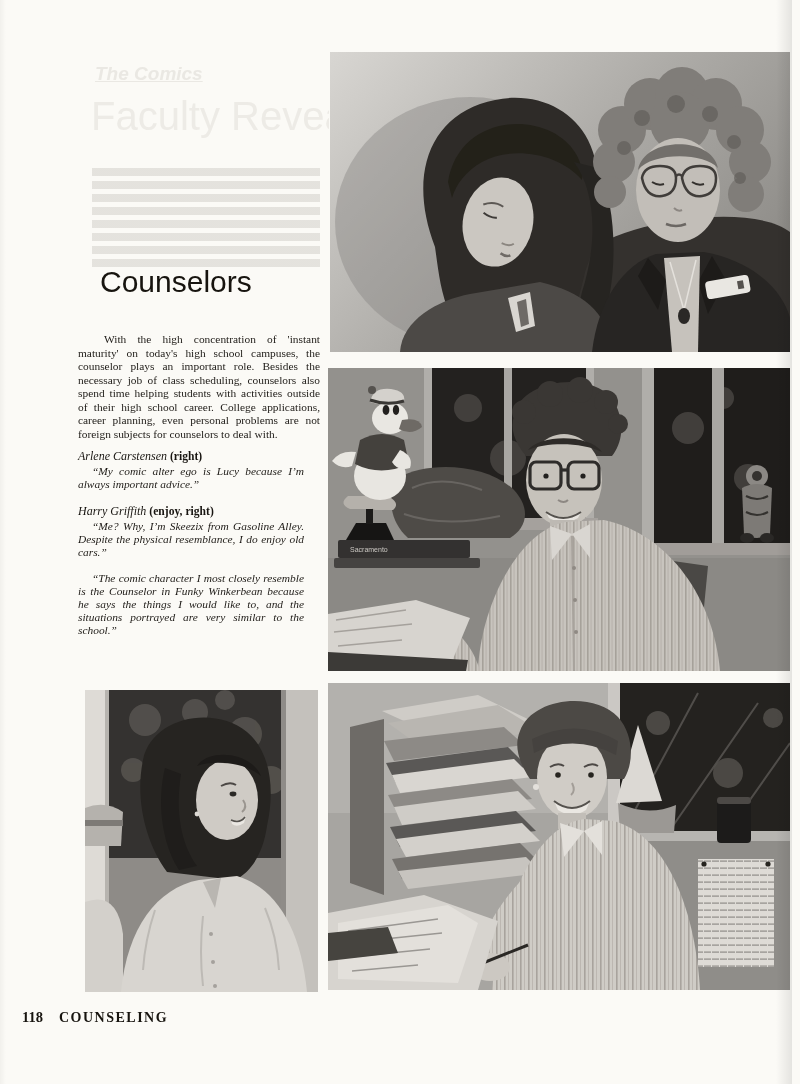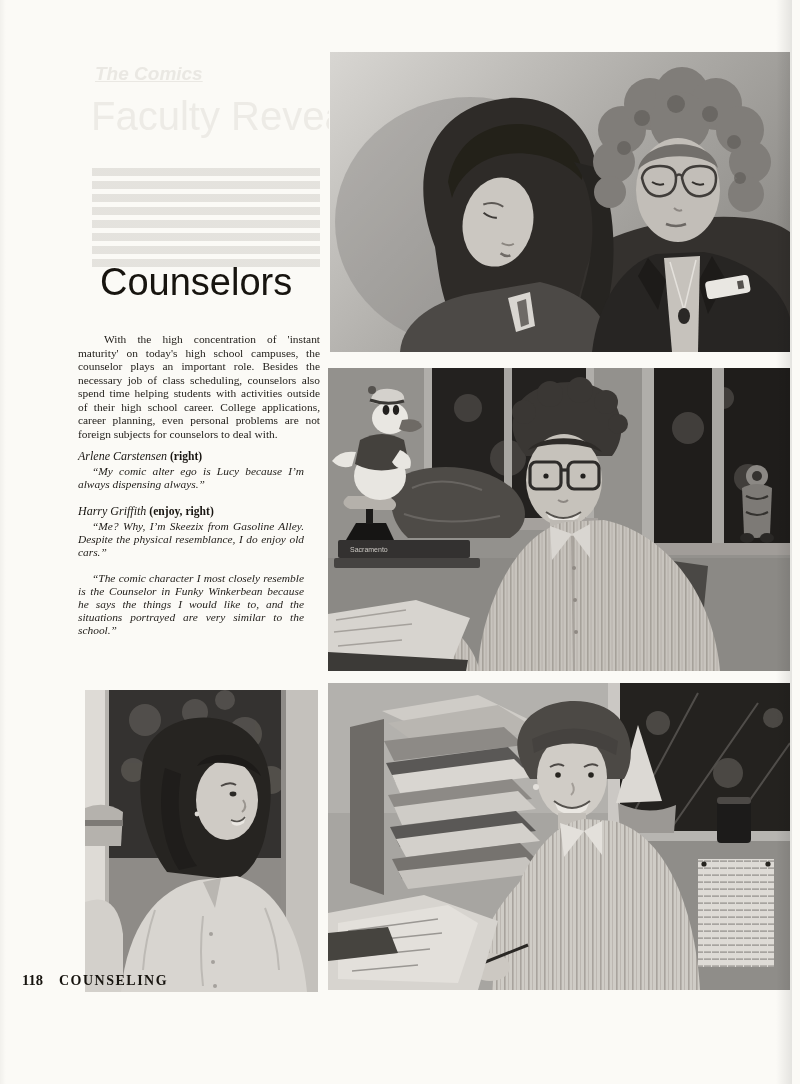--- a/index.html
+++ b/index.html
@@ -15,40 +15,40 @@
         font-style:italic;font-weight:bold;font-size:19px;color:#eae8e3;
         text-decoration:underline;white-space:nowrap;}
   .ghost-headline{position:absolute;left:91px;top:94px;width:238px;overflow:hidden;
         font-family:"Liberation Sans",sans-serif;font-size:40px;color:#edebe6;white-space:nowrap;}
   .ghost-paragraph{position:absolute;left:92px;top:168px;width:228px;height:104px;
         background:repeating-linear-gradient(to bottom,rgba(170,167,160,0.28) 0 8px,rgba(0,0,0,0) 8px 13px);
         filter:blur(0.4px);}
 
   
   .title{position:absolute;left:100px;top:262px;margin:0;font-family:"Liberation Sans",sans-serif;
-        font-weight:400;font-size:38px;line-height:40px;color:#17140f;letter-spacing:0px;}
+        font-weight:400;font-size:30px;line-height:40px;color:#17140f;letter-spacing:0px;}
   .body-par{position:absolute;left:78px;top:333px;width:242px;margin:0;text-align:justify;
         font-size:11.4px;line-height:13.5px;text-indent:26px;color:#1e1b17;}
   .captions{position:absolute;left:78px;top:449px;width:242px;}
   .cap{margin:0 16px 13px 0;}
   .cap-head{font-size:12px;line-height:14px;font-style:italic;color:#181511;}
   .cap-loc{font-style:normal;font-weight:bold;font-size:11.6px;}
   .cap-quote{margin:1px 0 0 0;font-style:italic;font-size:11.4px;line-height:13px;
         text-align:justify;text-indent:14px;color:#1e1b17;}
 
   
   .photo{position:absolute;margin:0;padding:0;background:#8d8b87;}
   .photo svg{display:block;width:100%;height:100%;}
   .photo-top{left:330px;top:52px;width:460px;height:300px;}
   .photo-middle{left:328px;top:368px;width:462px;height:303px;}
   .photo-bleft{left:85px;top:690px;width:233px;height:302px;}
   .photo-bright{left:328px;top:683px;width:462px;height:307px;}
 
   
-  .footer{position:absolute;left:22px;top:972px;font-weight:bold;font-size:14.5px;color:#17140f;}
+  .footer{position:absolute;left:22px;top:1009px;font-weight:bold;font-size:14.5px;color:#17140f;}
   .footer .sec{margin-left:16px;letter-spacing:1.5px;font-size:14px;}
 </style>
 </head>
 <body>
 
 <div class="page">
   <div class="edge-left"></div>
 
   <div class="ghost-kicker">The Comics</div>
   <div class="ghost-headline">Faculty Revea</div>
@@ -56,21 +56,21 @@
 
   <h1 class="title">Counselors</h1>
   <p class="body-par">With the high concentration of 'instant maturity' on today's high school campuses, the counselor plays an important role. Besides the necessary job of class scheduling, counselors also spend time helping students with activities outside of their high school career. College applications, career planning, even personal problems are not foreign subjects for counselors to deal with.</p>
 
   <div class="captions">
     <div class="cap">
       <div class="cap-head">
         <span class="cap-name">Arlene Carstensen</span>
         <span class="cap-loc">(right)</span>
       </div>
-      <p class="cap-quote">“My comic alter ego is Lucy because I’m always dispensing always.”</p>
+      <p class="cap-quote">“My comic alter ego is Lucy because I’m always important advice.”</p>
     </div>
     <div class="cap">
       <div class="cap-head">
         <span class="cap-name">Harry Griffith</span>
         <span class="cap-loc">(enjoy, right)</span>
       </div>
       <p class="cap-quote">“Me? Why, I’m Skeezix from Gasoline Alley. Despite the physical resemblance, I do enjoy old cars.”</p>
     </div>
     <div class="cap">
       <p class="cap-quote">“The comic character I most closely resemble is the Counselor in Funky Winkerbean because he says the things I would like to, and the situations portrayed are very similar to the school.”</p>

